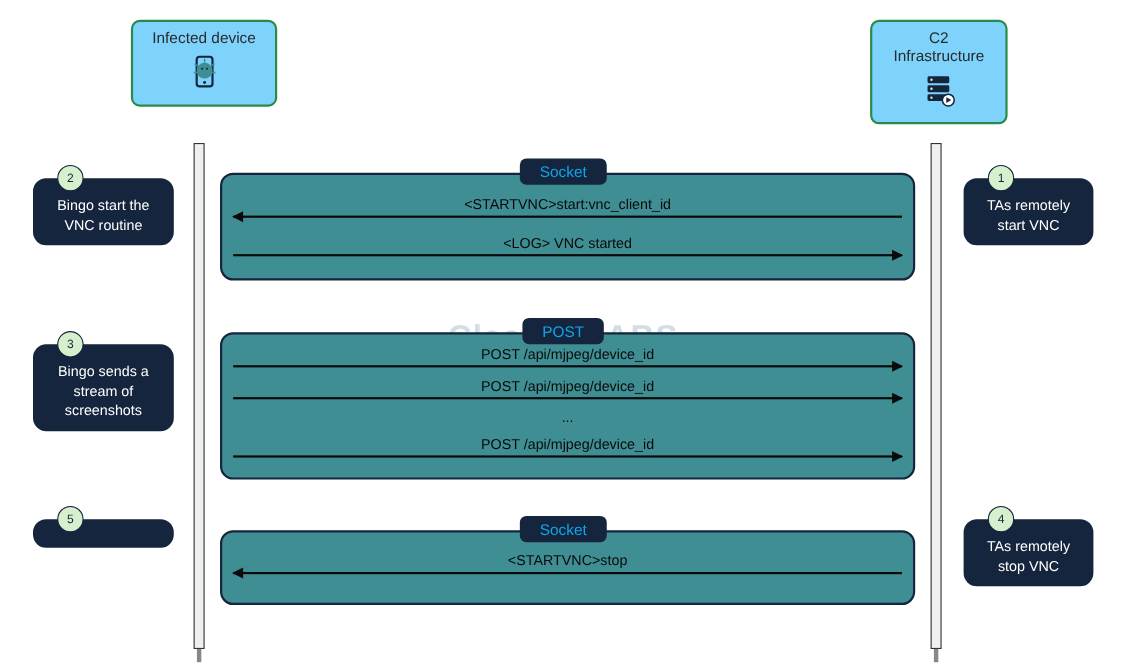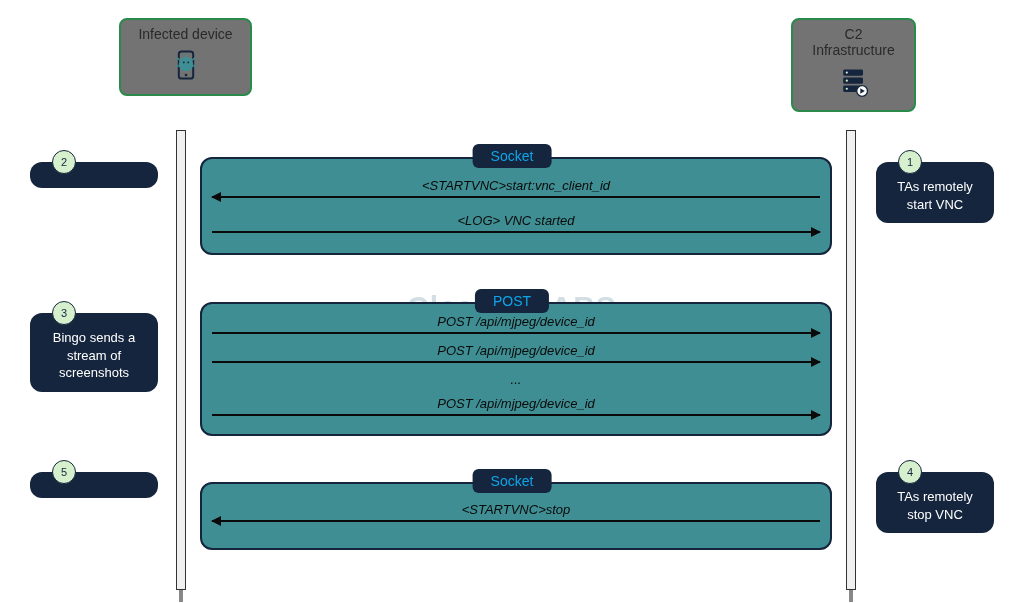--- a/index.html
+++ b/index.html
@@ -24,21 +24,21 @@
   position: absolute;
   width: 4px;
   height: 12px;
   background: #888;
   top: 590px;
 }
 .lifeline-stub.left { left: 179px; }
 .lifeline-stub.right { left: 849px; }
 .participant {
   position: absolute;
-  background: #737373;
+  background: #7dd3fc;
   border: 2px solid #2a8a4a;
   border-radius: 8px;
   padding: 6px 14px;
   text-align: center;
   top: 18px;
 }
 .participant.left { left: 119px; width: 133px; }
 .participant.right { left: 791px; width: 125px; }
 .participant .title { font-size: 14px; color: #2a2a2a; margin-bottom: 6px; }
 .participant .icon svg { width: 36px; height: 36px; }
@@ -87,21 +87,20 @@
   border: 2px solid #14253d;
   border-radius: 12px;
 }
 .msg {
   position: absolute;
   left: 212px;
   width: 608px;
   text-align: center;
   font-size: 13px;
   color: #0a0a0a;
-  font-style: italic;
 }
 .arrow {
   position: absolute;
   left: 212px;
   width: 608px;
   height: 1.5px;
   background: #0a0a0a;
 }
 .arrow::after {
   content: '';
@@ -185,20 +184,21 @@
 <div class="msg" style="top:396px">POST /api/mjpeg/device_id</div>
 <div class="arrow right" style="top:414px"></div>
 
 <div class="header-pill" style="top:469px">Socket</div>
 <div class="box" style="top:482px;height:68px"></div>
 <div class="msg" style="top:502px">&lt;STARTVNC&gt;stop</div>
 <div class="arrow left" style="top:520px"></div>
 
 <div class="note" style="top:162px;left:30px">
   <div class="badge">2</div>
+  <span>Bingo start the VNC routine</span>
 </div>
 <div class="note" style="top:313px;left:30px">
   <div class="badge">3</div>
   <span>Bingo sends a stream of screenshots</span>
 </div>
 <div class="note" style="top:472px;left:30px">
   <div class="badge">5</div>
 </div>
 
 <div class="note" style="top:162px;left:876px;width:118px">

